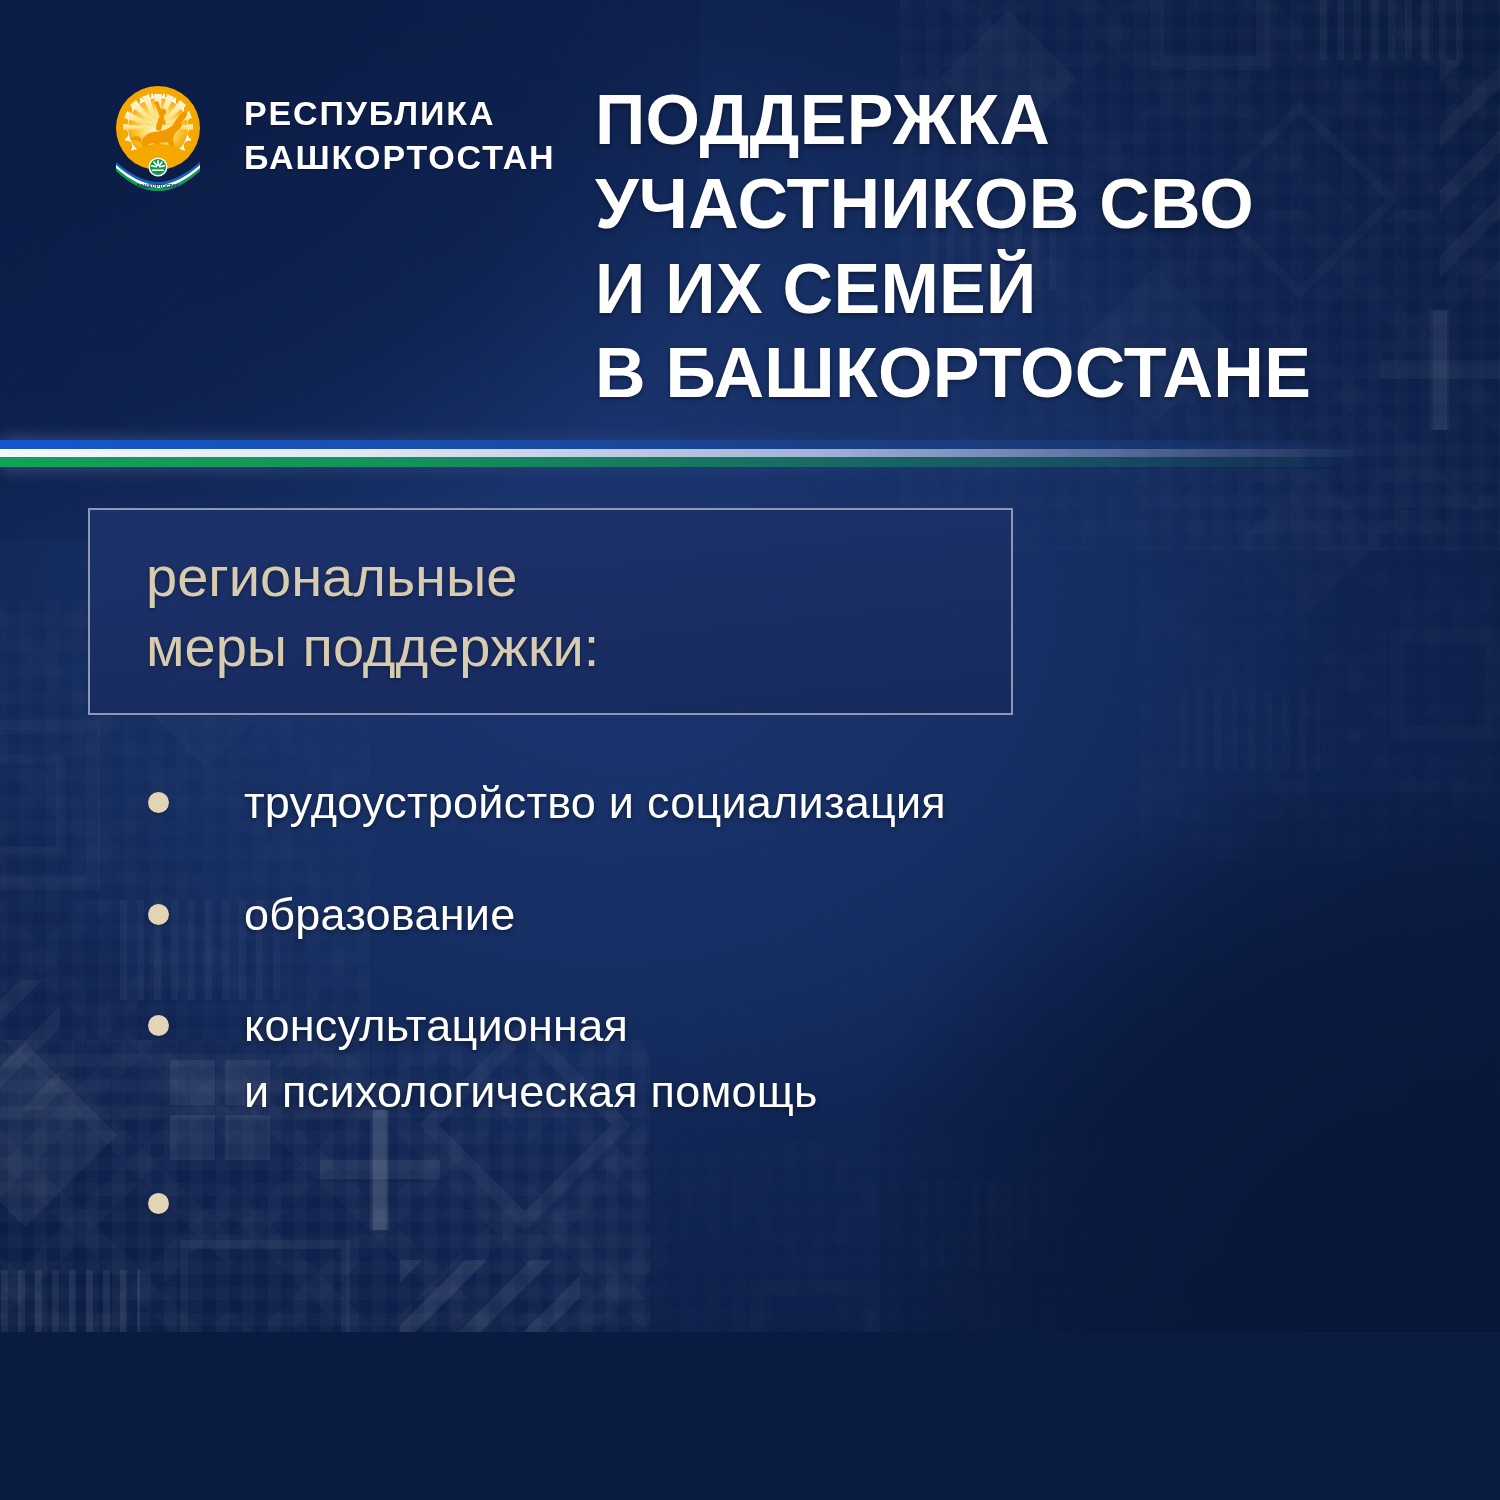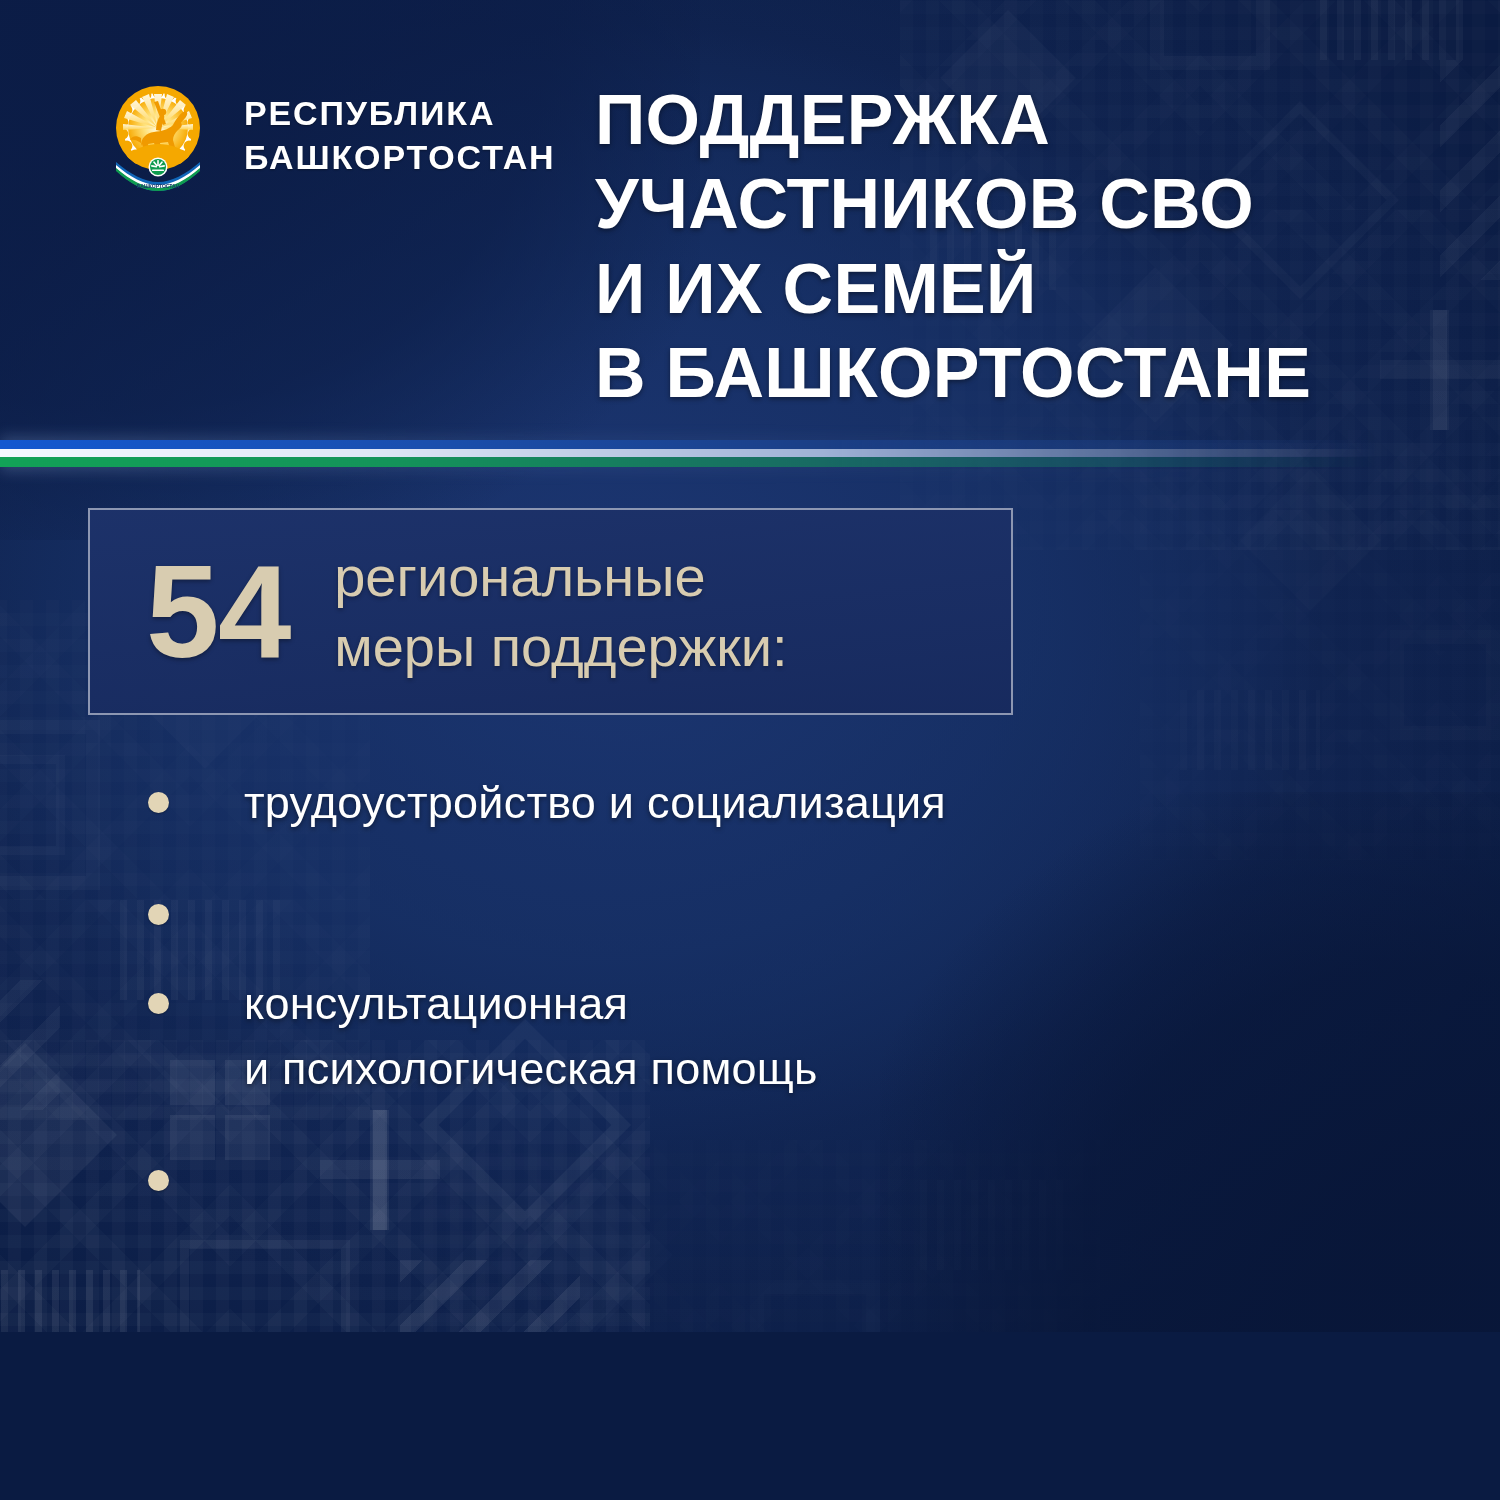--- a/index.html
+++ b/index.html
@@ -438,32 +438,32 @@
   </div>
 
   <div id="divider-glow"></div>
   <div id="divider">
     <div class="band blue"></div>
     <div class="band white"></div>
     <div class="band green"></div>
   </div>
 
   <div id="count-box">
-    <div id="count-number">54</div>
     <div id="count-label">региональные
 меры поддержки:</div>
   </div>
 
   <div id="measures">
     <div class="measure">
       <span class="dot"></span>
       <span class="measure-text">трудоустройство и социализация</span>
     </div>
     <div class="measure">
       <span class="dot"></span>
+      <span class="measure-text">образование</span>
     </div>
     <div class="measure">
       <span class="dot"></span>
       <span class="measure-text">консультационная
 и психологическая помощь</span>
     </div>
     <div class="measure">
       <span class="dot"></span>
     </div>
   </div>

